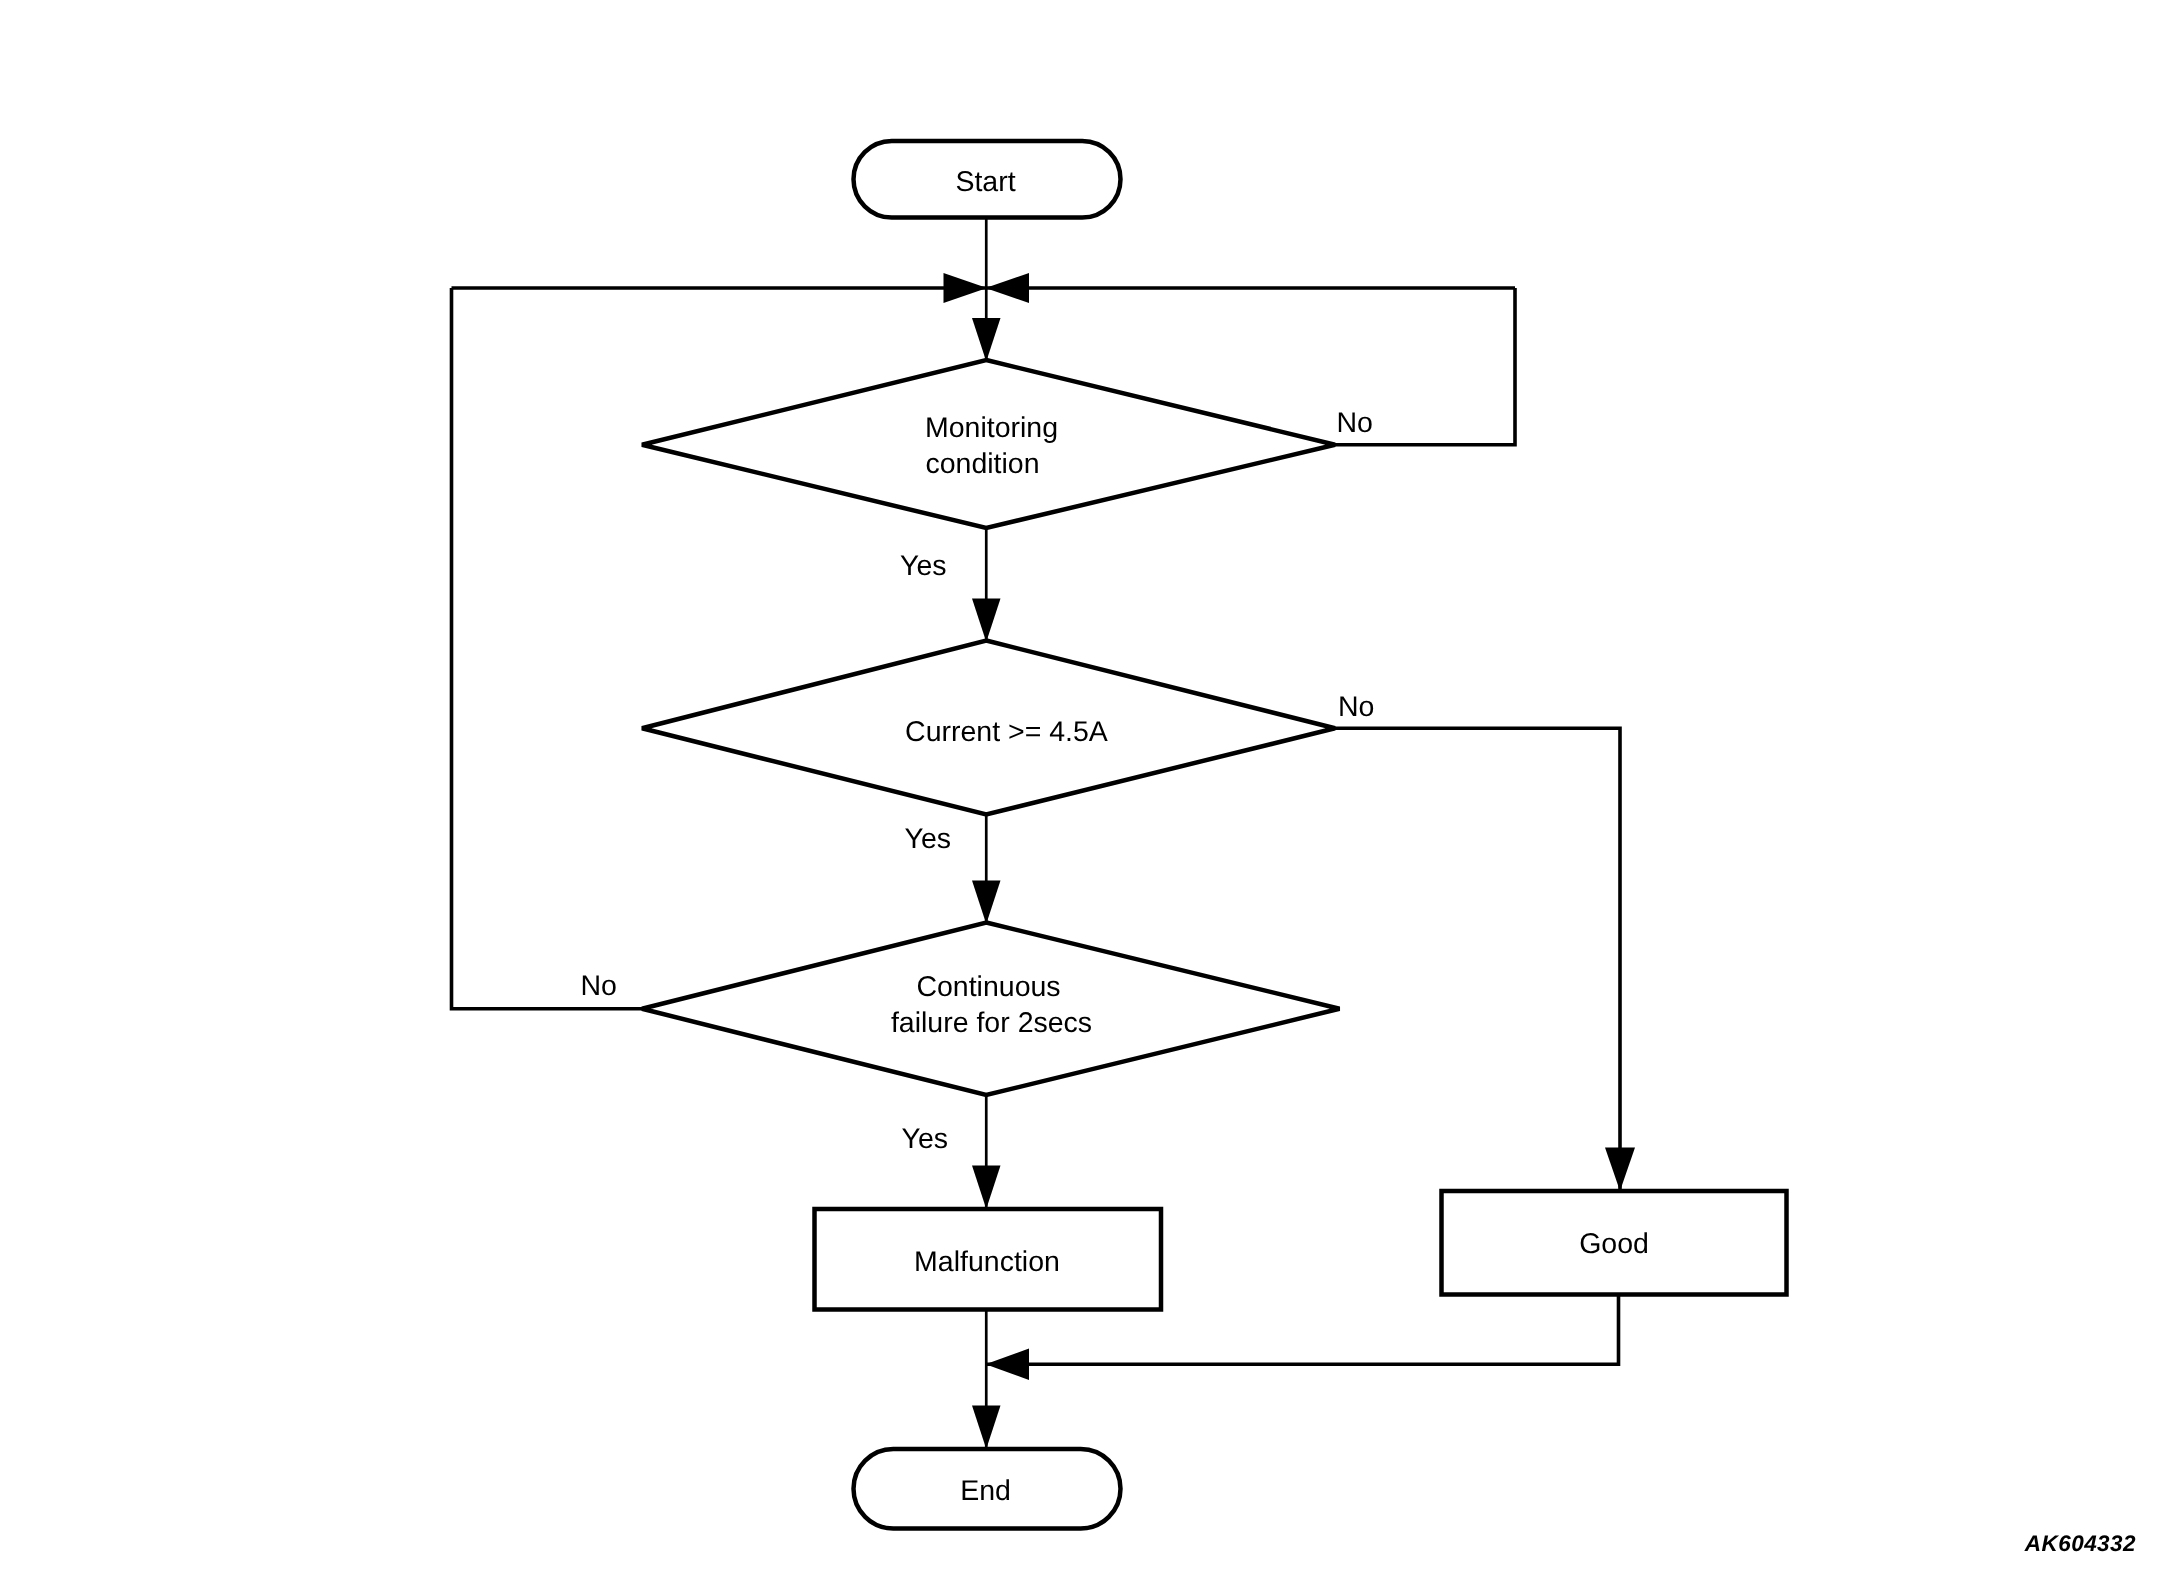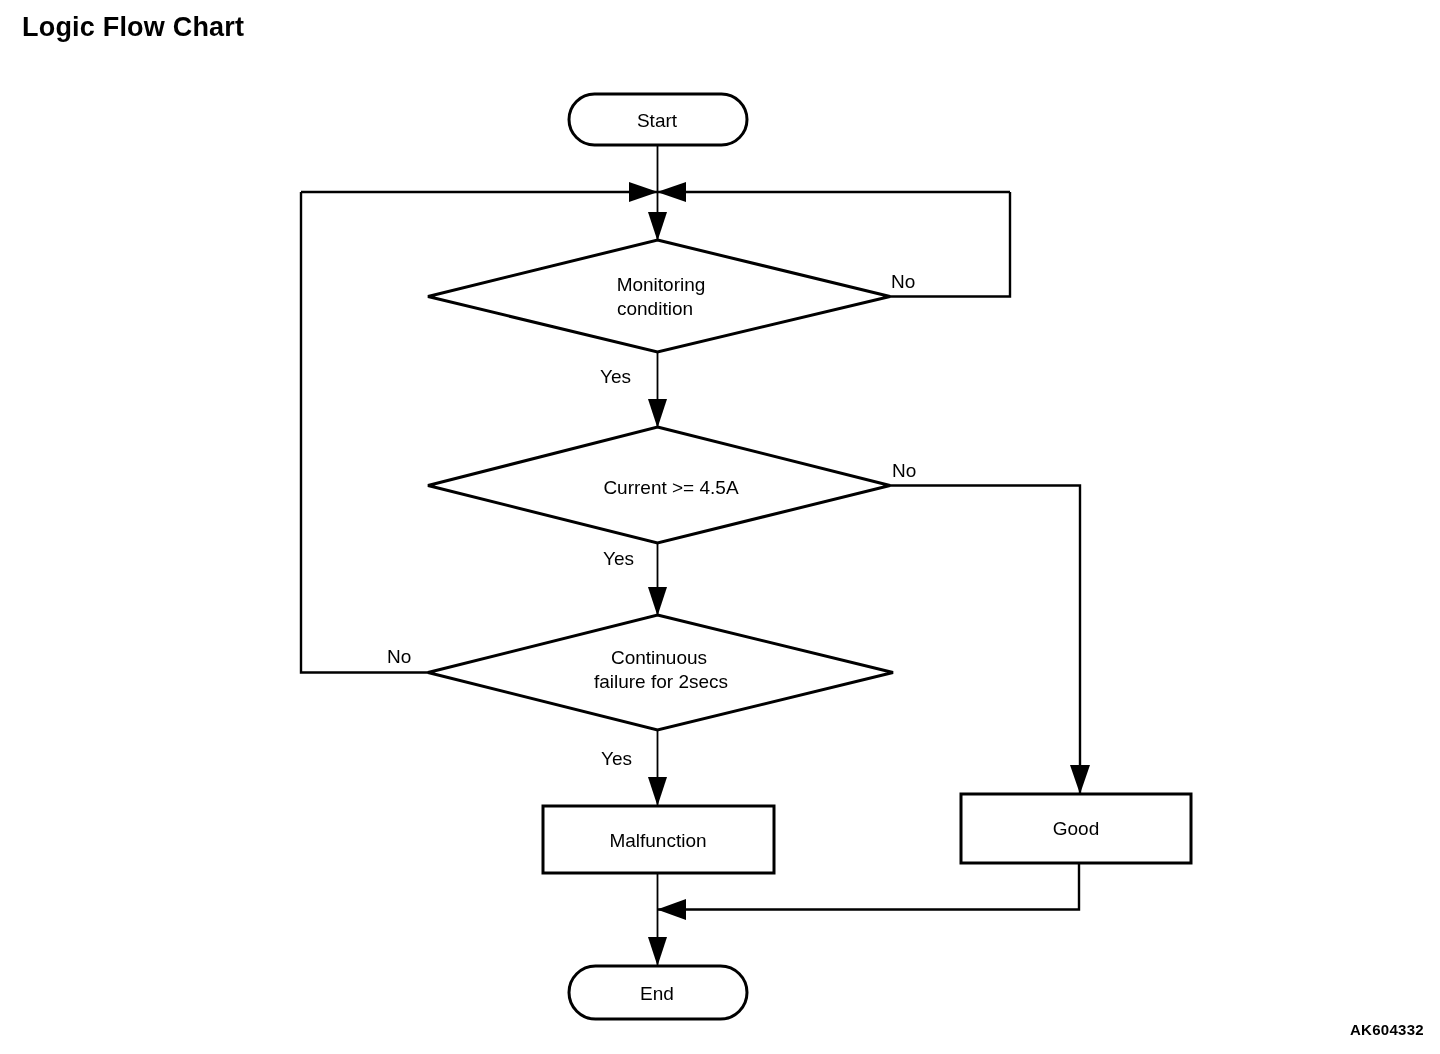--- a/index.html
+++ b/index.html
@@ -30,20 +30,21 @@
     white-space: nowrap;
   }
   #diagram-code {
     position: absolute;
     right: 16px;
     bottom: 16px;
     font-size: 15px;
     font-weight: bold;
     letter-spacing: 0.3px;
     white-space: nowrap;
+    font-style: italic;
   }
   #flow-svg {
     position: absolute;
     left: 0;
     top: 0;
     width: 1440px;
     height: 1054px;
   }
   .node-text {
     font-family: "Liberation Sans", sans-serif;
@@ -78,21 +79,20 @@
   .arrow-fill {
     fill: #000000;
     stroke: none;
   }
 </style>
 </head>
 <body>
 
 <div id="page">
 
-  <div id="page-title">Logic Flow Chart</div>
 
   <svg id="flow-svg" viewBox="0 0 1440 1054" xmlns="http://www.w3.org/2000/svg">
 
     <g>
       <path class="conn-thin" d="M 657.5 145 L 657.5 240"></path>
 
       <polygon class="arrow-fill" points="657.5,241 648,212 667,212"></polygon>
     </g>
 
     <g>

